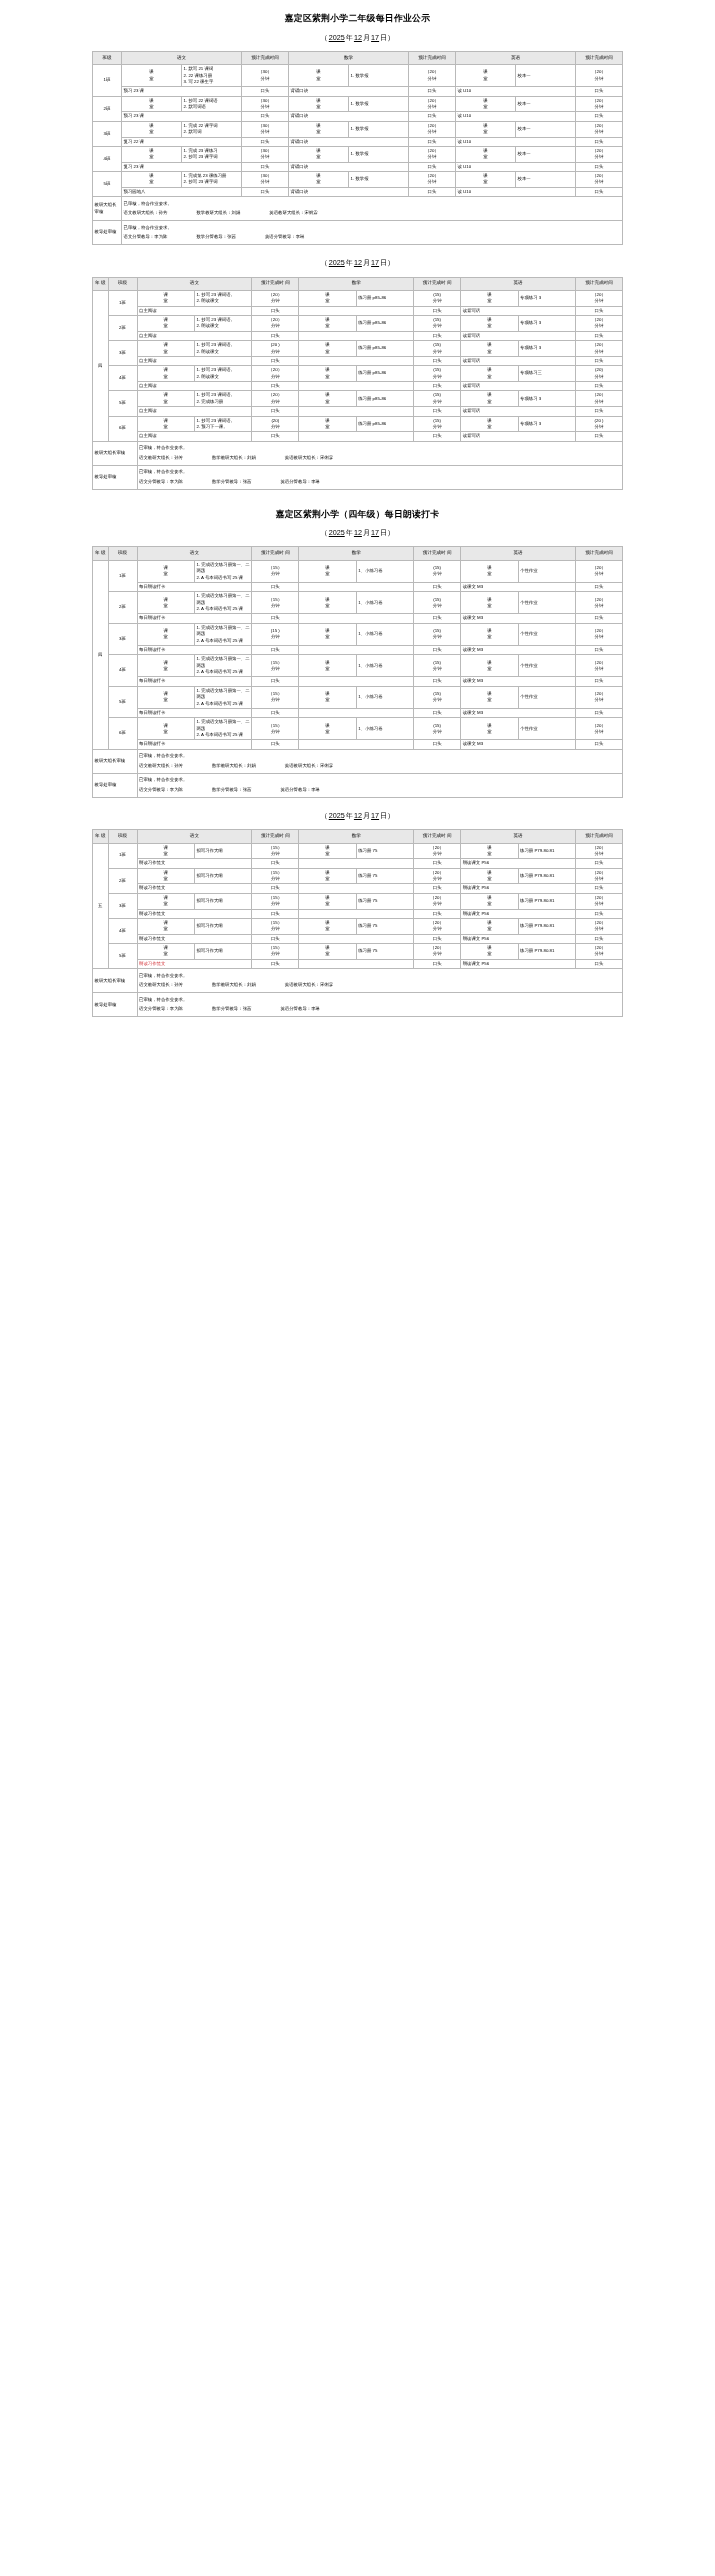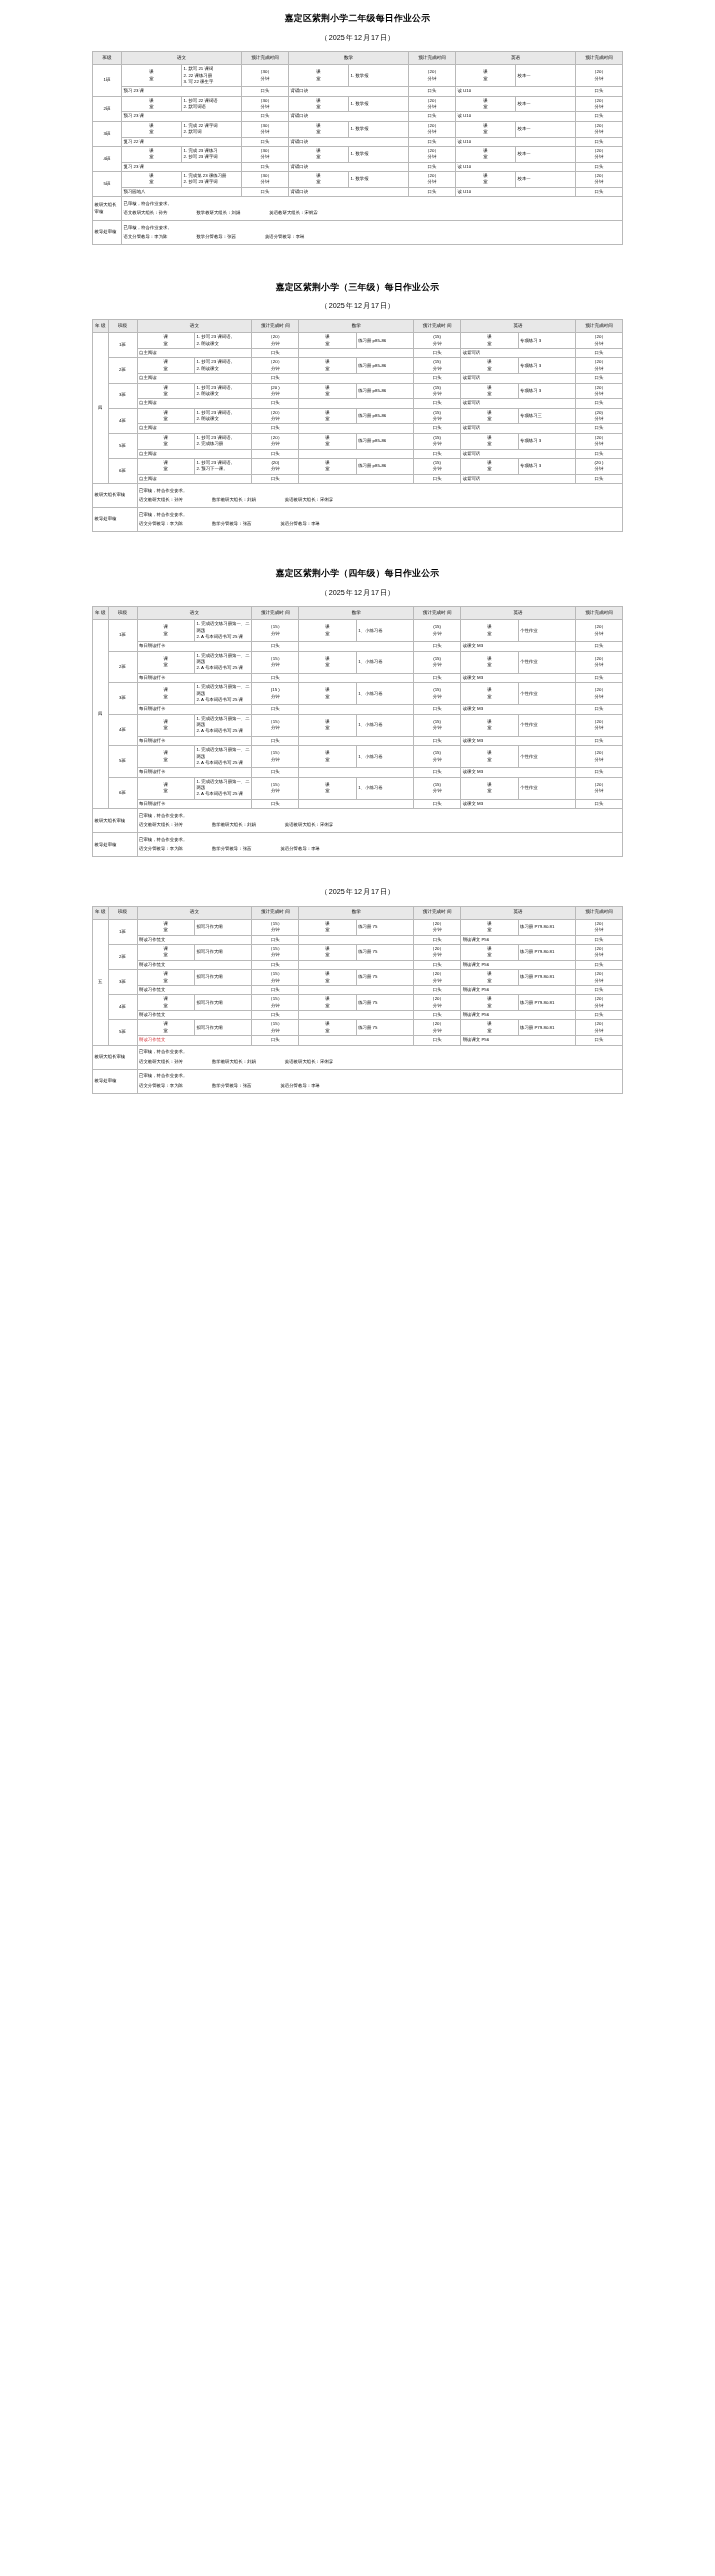--- a/index.html
+++ b/index.html
@@ -8,37 +8,37 @@
     background: #ffffff;
     font-family: "Liberation Sans", "DejaVu Sans", sans-serif;
   }
   body { width: 715px; }
 
   .page {
     width: 715px;
     padding: 0;
   }
 
-  .section { margin: 0 0 23px 0; }
+  .section { margin: 0 0 6px 0; }
 
   .doc-title {
     text-align: center;
     font-size: 8.8px;
     font-weight: bold;
     color: #000;
     padding: 13.4px 0 0 0;
     letter-spacing: 0.3px;
   }
   .doc-date {
     text-align: center;
     font-size: 7.2px;
     color: #000;
     padding: 7.2px 0 8.2px 0;
   }
-  .doc-date .u { padding: 0 1px; }
+  .doc-date .u { text-decoration: underline; padding: 0 1px; }
 
   table.hw {
     border-collapse: collapse;
     width: 531px;
     margin: 0 auto;
     table-layout: fixed;
     background: #fff;
   }
   table.hw td, table.hw th {
     border: 0.5px solid #b9b9b9;
@@ -418,21 +418,20 @@
                   <span>语文分管教导：李为陈</span>
                   <span>数学分管教导：张茜</span>
                   <span>英语分管教导：李琳</span>
                 </div>
               </td>
             </tr>
           </tbody>
         </table>
       </div>
       <div class="section">
-        <div class="doc-title">嘉定区紫荆小学（三年级）每日作业公示</div>
         <div class="doc-date">（<span class="u">2025</span>年<span class="u">12</span>月<span class="u">17</span>日）</div>
         <table class="hw">
           <thead>
             <tr>
               <th class="c-center col-grade" rowspan="1">年 级</th>
               <th class="c-center col-class">班级</th>
               <th class="c-center" colspan="2">语文</th>
               <th class="c-center col-time">预计完成时 间</th>
               <th class="c-center" colspan="2">数学</th>
               <th class="c-center col-time">预计完成时 间</th>
@@ -805,21 +804,21 @@
                   <span>语文分管教导：李为陈</span>
                   <span>数学分管教导：张茜</span>
                   <span>英语分管教导：李琳</span>
                 </div>
               </td>
             </tr>
           </tbody>
         </table>
       </div>
       <div class="section">
-        <div class="doc-title">嘉定区紫荆小学（四年级）每日作业公示</div>
+        <div class="doc-title">嘉定区紫荆小学（四年级）每日朗读打卡</div>
         <div class="doc-date">（<span class="u">2025</span>年<span class="u">12</span>月<span class="u">17</span>日）</div>
         <table class="hw">
           <thead>
             <tr>
               <th class="c-center col-grade" rowspan="1">年 级</th>
               <th class="c-center col-class">班级</th>
               <th class="c-center" colspan="2">语文</th>
               <th class="c-center col-time">预计完成时 间</th>
               <th class="c-center" colspan="2">数学</th>
               <th class="c-center col-time">预计完成时 间</th>

